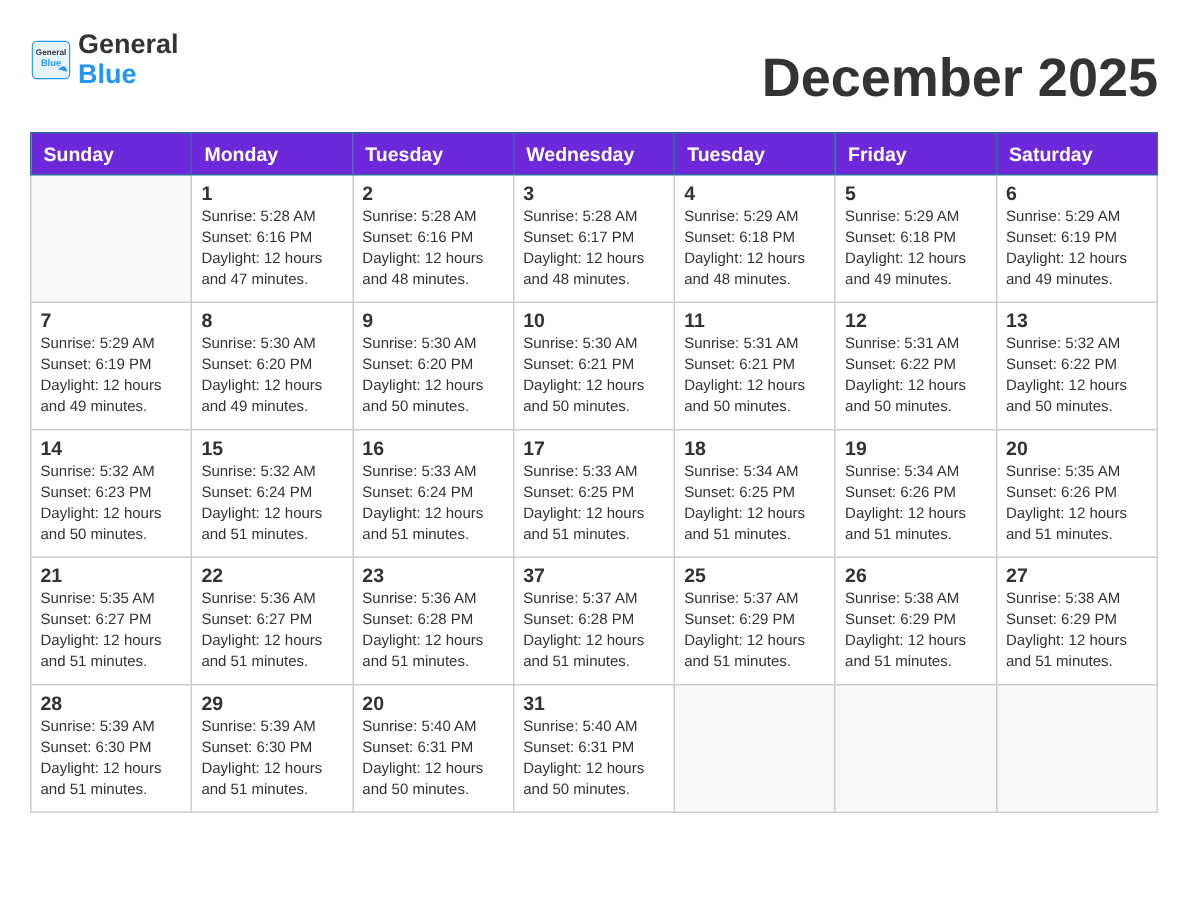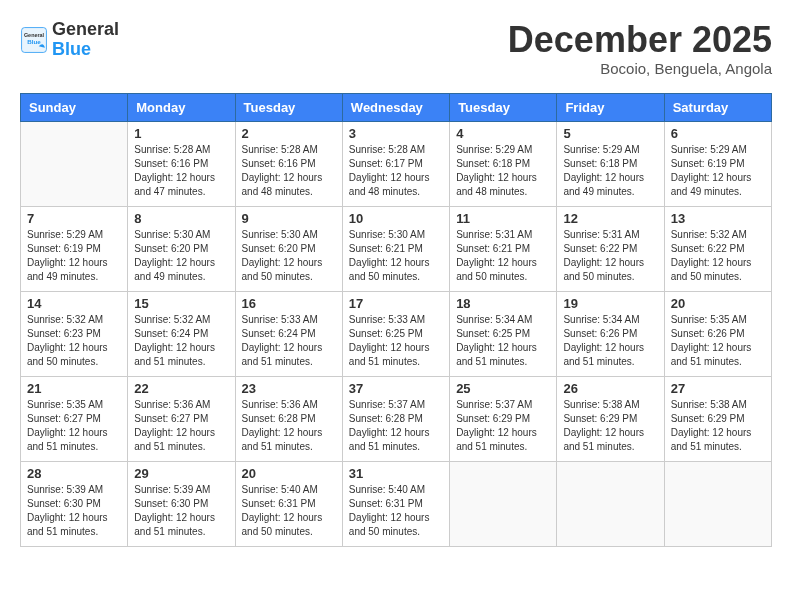--- a/index.html
+++ b/index.html
@@ -31,38 +31,39 @@
       line-height: 1.1;
     }
     .logo-text span.general { color: #333; }
     .logo-text span.blue { color: #2196F3; }
     .logo-icon {
       width: 28px;
       height: 28px;
     }
     .title-area {
       text-align: right;
+      margin-top: 12px;
     }
     .month-title {
       font-size: 36px;
       font-weight: bold;
       color: #333;
       line-height: 1.1;
     }
     .location {
       font-size: 15px;
       color: #555;
     }
     .calendar {
       width: 100%;
       border-collapse: collapse;
       font-size: 11px;
     }
     .calendar th {
-      background-color: #3b82f6;
+      background-color: #6d28d9;
       color: #fff;
       text-align: left;
       padding: 6px 8px;
       font-size: 13px;
       font-weight: bold;
       border: 1px solid #2d6aa0;
     }
     .calendar td {
       border: 1px solid #ccc;
       vertical-align: top;
@@ -100,21 +101,20 @@
       <text x="18" y="23" text-anchor="middle" font-size="8" font-weight="bold" fill="#2196F3" font-family="Arial">Blue</text>
       <path d="M24 26 Q30 20 32 28" fill="#2196F3"></path>
     </svg>
     <div class="logo-text">
       <span class="general">General</span>
       <span class="blue">Blue</span>
     </div>
   </div>
   <div class="title-area">
     <div class="month-title">December 2025</div>
-    <div class="location">Bocoio, Benguela, Angola</div>
   </div>
 </div>
 
 <table class="calendar">
   <thead>
     <tr>
     <th>Sunday</th>
         <th>Monday</th>
         <th>Tuesday</th>
         <th>Wednesday</th>

